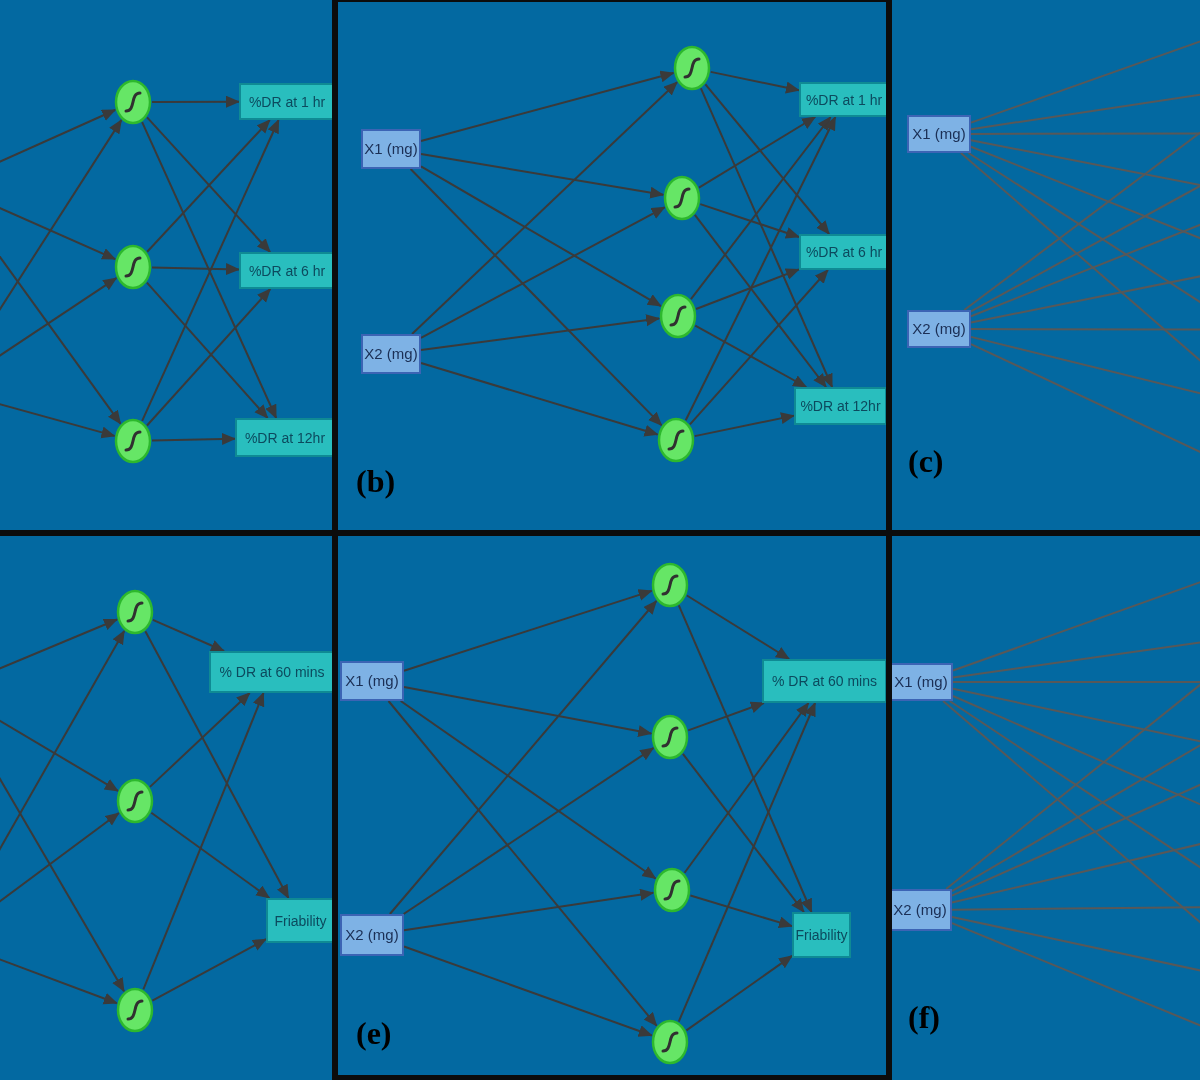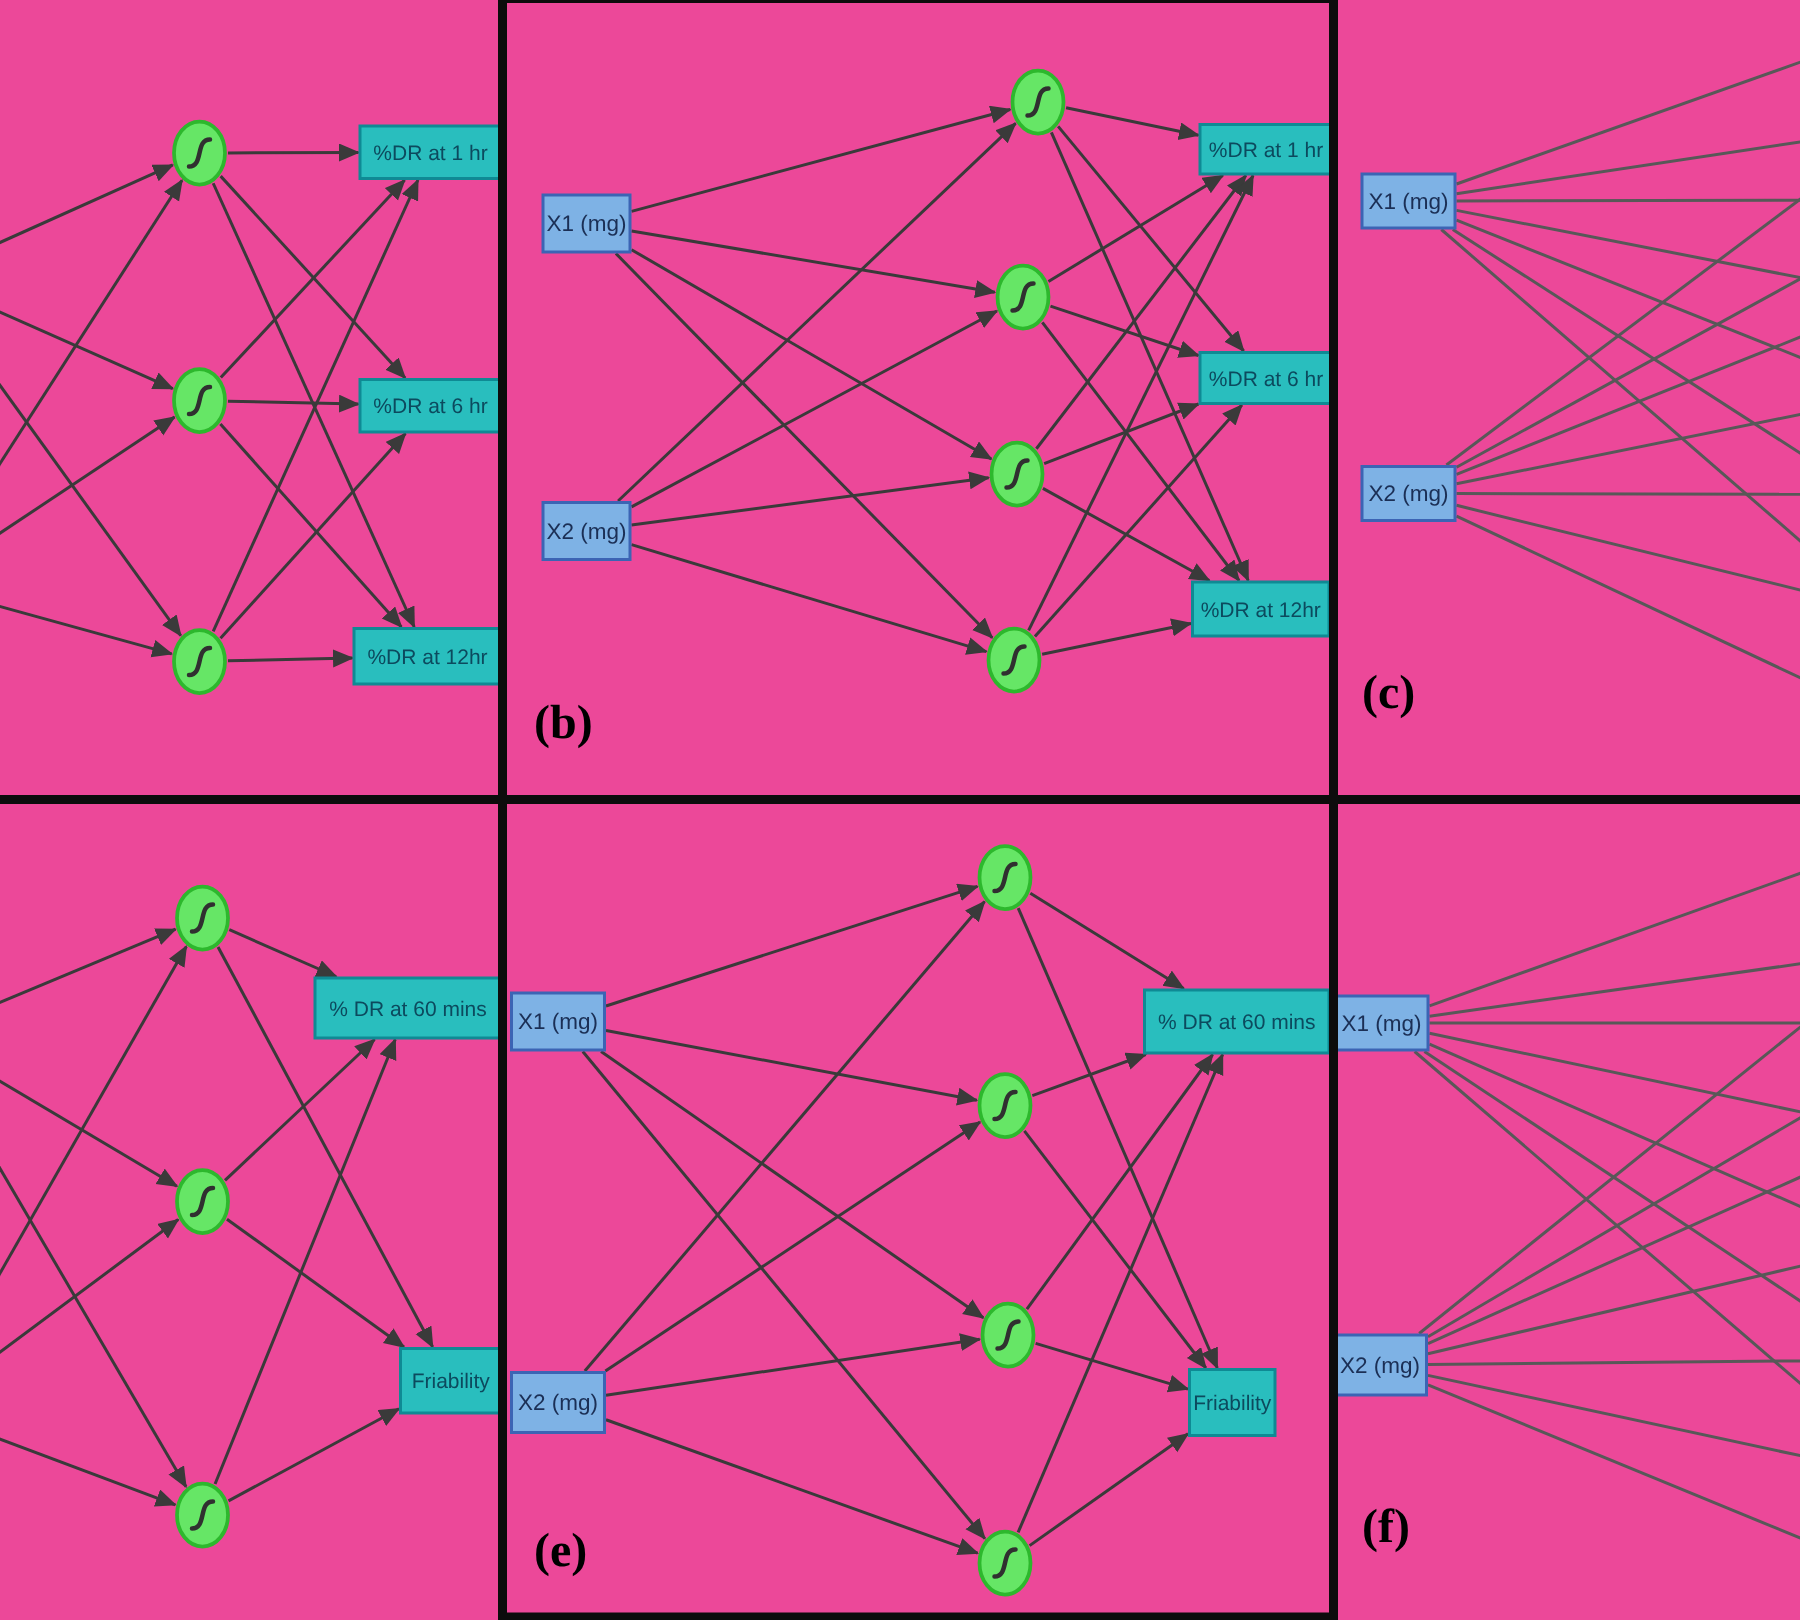--- a/index.html
+++ b/index.html
@@ -1,16 +1,16 @@
 <!DOCTYPE html>
 <html><head>
 <meta charset="utf-8">
 <style>
   html,body{margin:0;padding:0;background:#ffffff;}
-  .fig{position:relative;width:1200px;height:1080px;background:#ec4899;overflow:hidden;
+  .fig{position:relative;width:1200px;height:1080px;background:#0369a1;overflow:hidden;
        font-family:"Liberation Sans",sans-serif;}
   .panel{position:absolute;overflow:hidden;}
   .panel svg{display:block;}
   .gridline{position:absolute;background:#0c0c0c;}
   #border-v1{left:332px;top:0;width:6px;height:1080px;}
   #border-v2{left:886px;top:0;width:6px;height:1080px;}
   #border-h1{left:0;top:530px;width:1200px;height:6px;}
   #border-top{left:338px;top:0;width:548px;height:2px;}
   #border-bottom{left:332px;top:1075px;width:560px;height:5px;}
   text{font-family:"Liberation Sans",sans-serif;}

